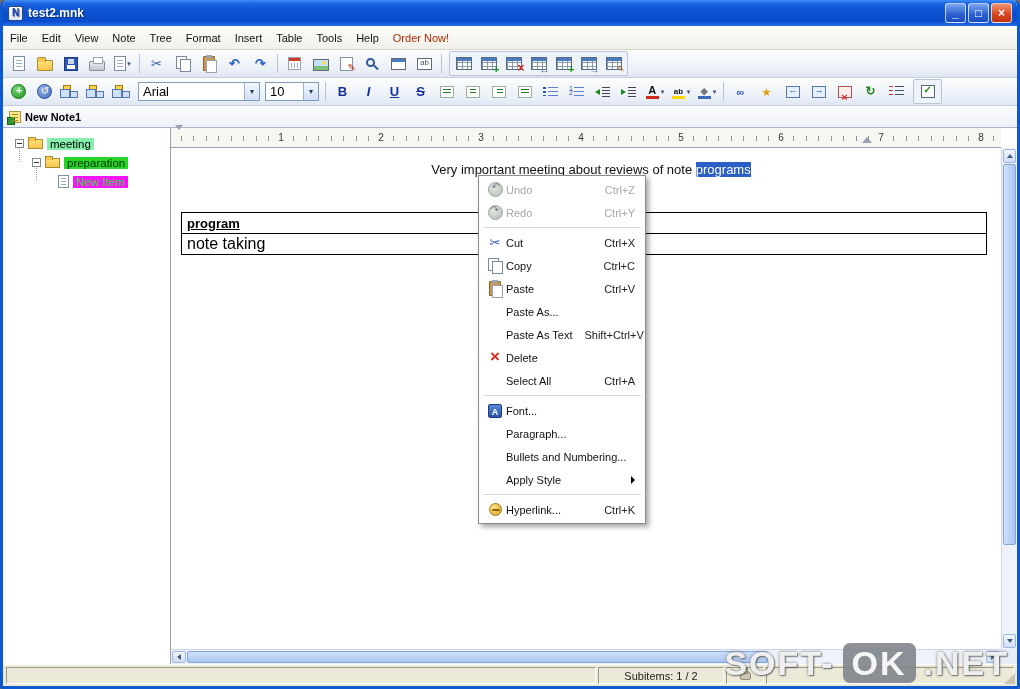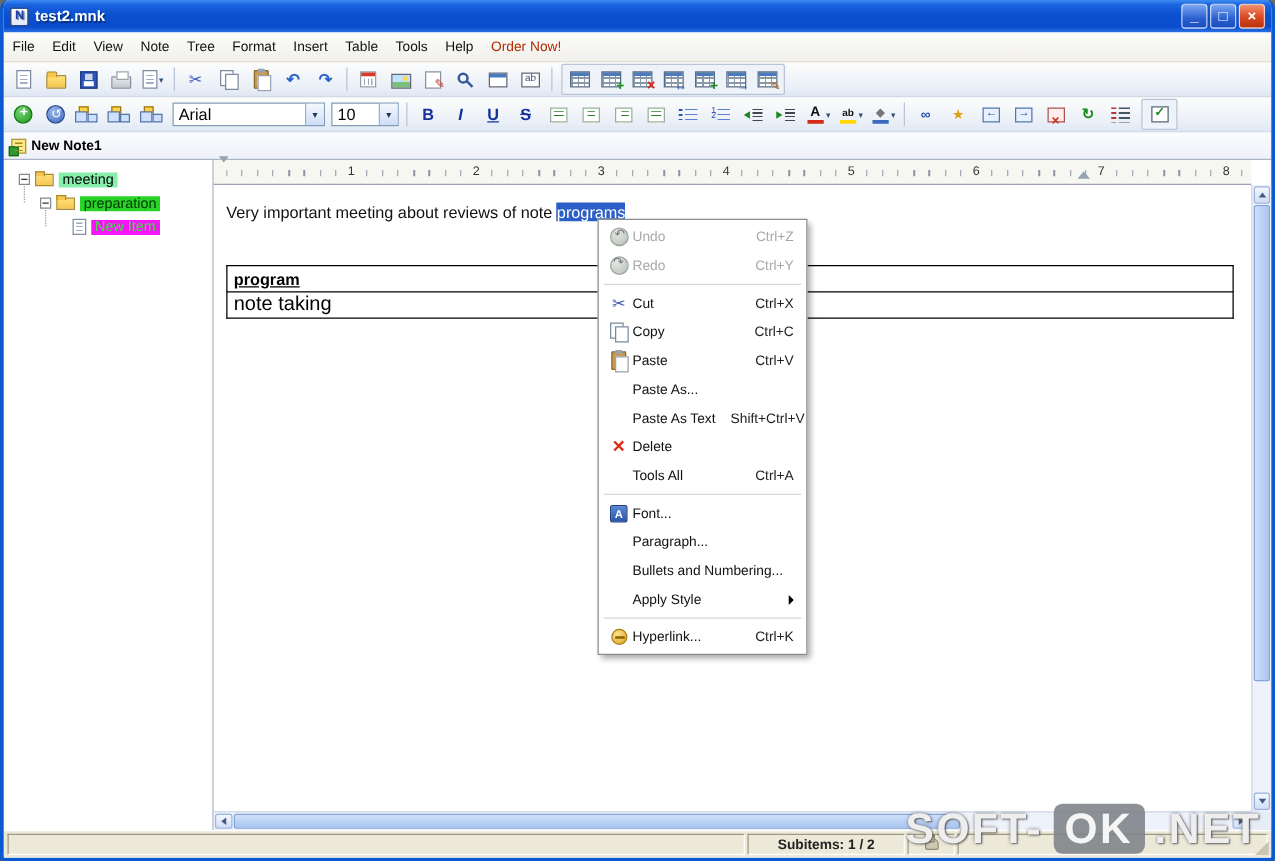--- a/index.html
+++ b/index.html
@@ -231,21 +231,21 @@
   .indmark { position:absolute; left:4px; top:2px; width:9px; }
   .indmark .t { width:0; height:0; margin:0 auto;
     border-top:5px solid #98a2b4; border-left:4px solid transparent; border-right:4px solid transparent; }
   .indmark .b { width:0; height:0; margin:2px auto 0;
     border-bottom:5px solid #98a2b4; border-left:4px solid transparent; border-right:4px solid transparent; }
   .indmark .base { width:9px; height:3px; background:#98a2b4; }
   .rindmark { position:absolute; left:691px; top:9px; width:0; height:0;
     border-bottom:6px solid #98a2b4; border-left:5px solid transparent; border-right:5px solid transparent; }
 
   .canvas { position:absolute; left:0; right:16px; top:20px; bottom:15px; background:#fff; overflow:hidden; }
-  .docline { margin:14px 0 1px 10px; font-size:13px; color:#111; }
+  .docline { margin:14px 0 1px 10px; font-size:13px; color:#111;text-align:center; }
   .selText { background:#2b5fc7; color:#fff; }
   .doc-table { position:absolute; left:10px; top:64px; width:806px; border-collapse:collapse; }
   .doc-table td { border:1px solid #000; height:21px; padding:1px 5px; font-size:16px; vertical-align:middle; }
   .doc-table .hdr td { font-size:13px; font-weight:bold; text-decoration:underline; }
 
   
   .vsb { position:absolute; top:20px; right:0; bottom:15px; width:16px;
     background:#eef2fa; border-left:1px solid #cdd6e8; }
   .hsb { position:absolute; left:0; right:16px; bottom:0; height:15px;
     background:#eef2fa; border-top:1px solid #cdd6e8; }
@@ -260,21 +260,21 @@
   .tri-dn { width:0; height:0; border-top:4px solid #44597f; border-left:3px solid transparent; border-right:3px solid transparent; }
   .tri-lf { width:0; height:0; border-right:4px solid #44597f; border-top:3px solid transparent; border-bottom:3px solid transparent; }
   .tri-rt { width:0; height:0; border-left:4px solid #44597f; border-top:3px solid transparent; border-bottom:3px solid transparent; }
   .vthumb { position:absolute; left:1px; right:1px; top:16px; height:76%;
     background:linear-gradient(90deg,#cfe0fa,#aac5f0); border:1px solid #85a5da; border-radius:2px; }
   .hthumb { position:absolute; top:1px; bottom:1px; left:16px; width:70%;
     background:linear-gradient(180deg,#cfe0fa,#aac5f0); border:1px solid #85a5da; border-radius:2px; }
 
   
   .statusbar { height:22px; flex:0 0 22px; background:#ece9d8; border-top:1px solid #fff;
-    display:flex; align-items:stretch; gap:2px; padding:2px 3px; position:relative;font-weight:bold; }
+    display:flex; align-items:stretch; gap:2px; padding:2px 3px; position:relative; }
   .sbp { border:1px solid; border-color:#9d9a84 #ffffff #ffffff #9d9a84;
     display:flex; align-items:center; font-size:11px; color:#222; padding:0 6px; }
   .sbp.f1 { flex:0 0 590px; } .sbp.sub { flex:0 0 126px; justify-content:center; }
   .sbp.hand { flex:0 0 38px; justify-content:center; } .sbp.rest { flex:1; }
   .handic { width:11px; height:9px; background:#cfc9b4; border:1px solid #8f8a72;
     border-radius:2px 4px 2px 2px; position:relative; }
   .handic::after { content:''; position:absolute; left:2px; top:-4px; width:3px; height:4px;
     background:#cfc9b4; border:1px solid #8f8a72; }
   .grip { position:absolute; right:2px; bottom:2px; width:0; height:0;
     border-left:11px solid transparent; border-bottom:11px solid #c9c5b2; }
@@ -664,21 +664,21 @@
     </div>
     <div class="mi">
       <span class="mic">
           <span class="ic mdel"></span>
         </span>
       <span class="ml">Delete</span>
       <span class="msc"></span>
     </div>
     <div class="mi">
       <span class="mic"></span>
-      <span class="ml">Tools All</span>
+      <span class="ml">Select All</span>
       <span class="msc">Ctrl+A</span>
     </div>
     <div class="msep"></div>
     <div class="mi">
       <span class="mic">
           <span class="ic mfontA"></span>
         </span>
       <span class="ml">Font...</span>
       <span class="msc"></span>
     </div>

